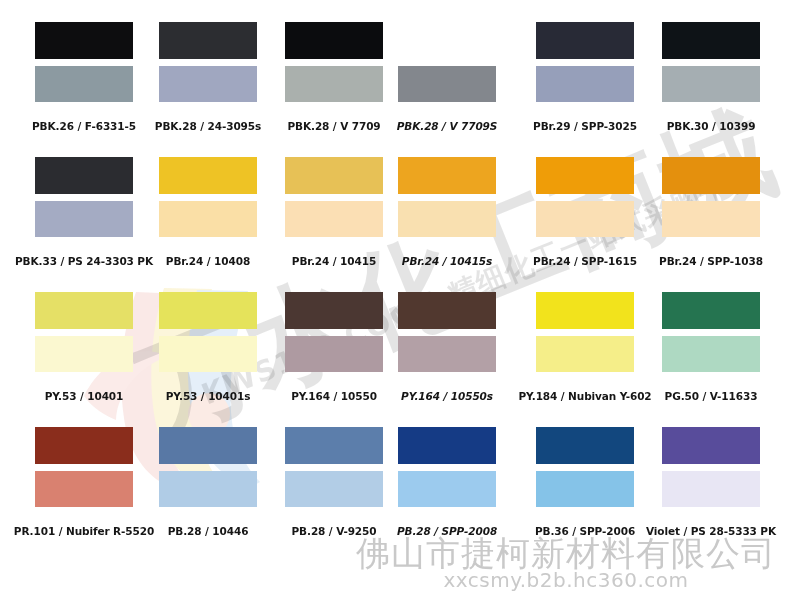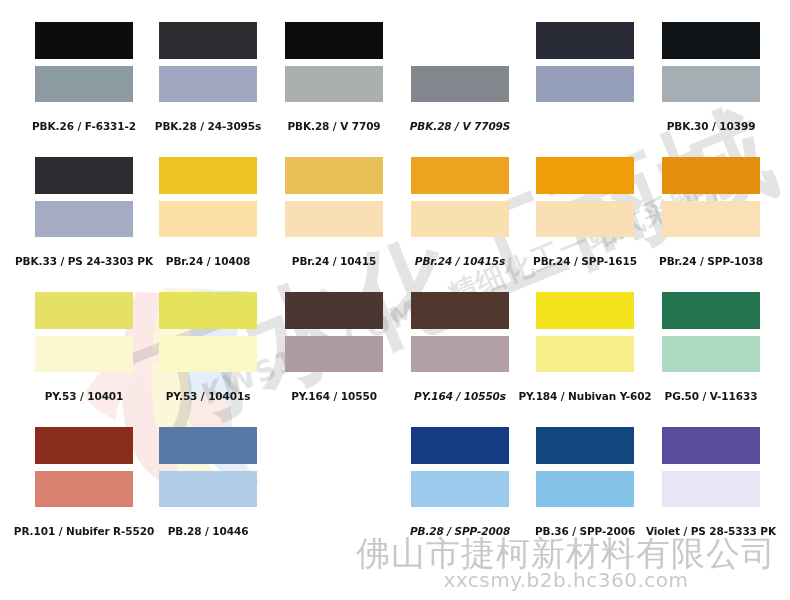--- a/index.html
+++ b/index.html
@@ -101,21 +101,21 @@
   .swatch-row.r3 { top: 427px; }
 
   .swatch-cell {
     position: absolute;
     top: 0;
     width: 98px;
   }
   .swatch-cell.c0 { left: 35px; }
   .swatch-cell.c1 { left: 159px; text-decoration: underline; }
   .swatch-cell.c2 { left: 285px; }
-  .swatch-cell.c3 { left: 411px; font-style: italic; }
+  .swatch-cell.c3 { left: 398px; font-style: italic; }
   .swatch-cell.c4 { left: 536px; }
   .swatch-cell.c5 { left: 662px; }
 
   .chip {
     width: 98px;
     height: 37px;
     display: block;
   }
   .chip.top { margin-bottom: 7px; }
   .chip.bottom { height: 36px; }
@@ -170,21 +170,21 @@
   <div class="wm-big-text" id="wm-main-cn">万水化工商城</div>
   <div class="wm-big-text" id="wm-sub-en">KWS123.COM | 精细化工一站式采购平台</div>
 </div>
 
 <div id="swatch-grid">
     <div class="swatch-row r0">
       <div class="swatch-cell c0">
         <div class="chip top" style="background: rgb(13, 13, 15);"></div>
         <div class="chip bottom" style="background: rgb(140, 154, 161);"></div>
         <div class="swatch-label-wrap">
-          <div class="swatch-label">PBK.26 / F-6331-2</div>
+          <div class="swatch-label">PBK.26 / F-6331-5</div>
         </div>
       </div>
       <div class="swatch-cell c1">
         <div class="chip top" style="background: rgb(44, 45, 49);"></div>
         <div class="chip bottom" style="background: rgb(160, 167, 192);"></div>
         <div class="swatch-label-wrap">
           <div class="swatch-label">PBK.28 / 24-3095s</div>
         </div>
       </div>
       <div class="swatch-cell c2">
@@ -197,20 +197,23 @@
       <div class="swatch-cell c3">
         <div class="chip spacer"></div>
         <div class="chip bottom" style="background: rgb(131, 135, 141);"></div>
         <div class="swatch-label-wrap">
           <div class="swatch-label">PBK.28 / V 7709S</div>
         </div>
       </div>
       <div class="swatch-cell c4">
         <div class="chip top" style="background: rgb(40, 42, 54);"></div>
         <div class="chip bottom" style="background: rgb(150, 159, 186);"></div>
+        <div class="swatch-label-wrap">
+          <div class="swatch-label">PBr.29 / SPP-3025</div>
+        </div>
       </div>
       <div class="swatch-cell c5">
         <div class="chip top" style="background: rgb(14, 19, 23);"></div>
         <div class="chip bottom" style="background: rgb(165, 174, 178);"></div>
         <div class="swatch-label-wrap">
           <div class="swatch-label">PBK.30 / 10399</div>
         </div>
       </div>
     </div>
     <div class="swatch-row r1">
@@ -309,20 +312,27 @@
           <div class="swatch-label">PR.101 / Nubifer R-5520</div>
         </div>
       </div>
       <div class="swatch-cell c1">
         <div class="chip top" style="background: rgb(88, 120, 165);"></div>
         <div class="chip bottom" style="background: rgb(176, 204, 230);"></div>
         <div class="swatch-label-wrap">
           <div class="swatch-label">PB.28 / 10446</div>
         </div>
       </div>
+      <div class="swatch-cell c2">
+        <div class="chip top" style="background: rgb(92, 126, 171);"></div>
+        <div class="chip bottom" style="background: rgb(178, 205, 230);"></div>
+        <div class="swatch-label-wrap">
+          <div class="swatch-label">PB.28 / V-9250</div>
+        </div>
+      </div>
       <div class="swatch-cell c3">
         <div class="chip top" style="background: rgb(21, 59, 133);"></div>
         <div class="chip bottom" style="background: rgb(156, 203, 238);"></div>
         <div class="swatch-label-wrap">
           <div class="swatch-label">PB.28 / SPP-2008</div>
         </div>
       </div>
       <div class="swatch-cell c4">
         <div class="chip top" style="background: rgb(18, 71, 126);"></div>
         <div class="chip bottom" style="background: rgb(133, 195, 232);"></div>

